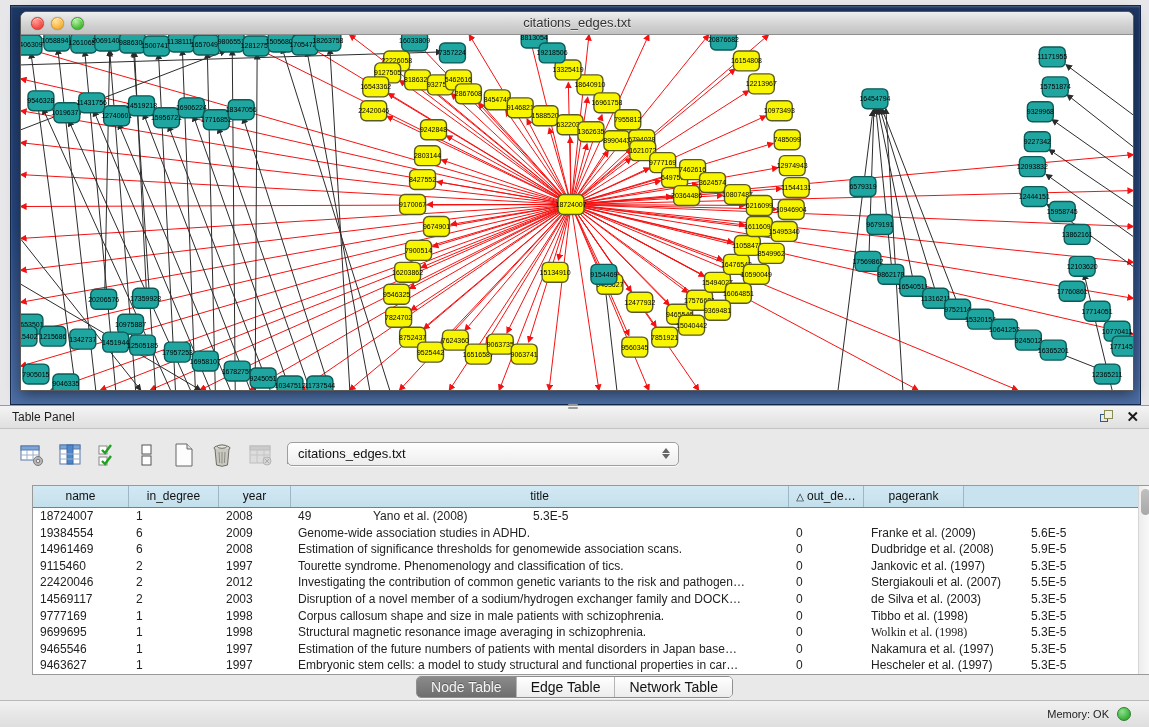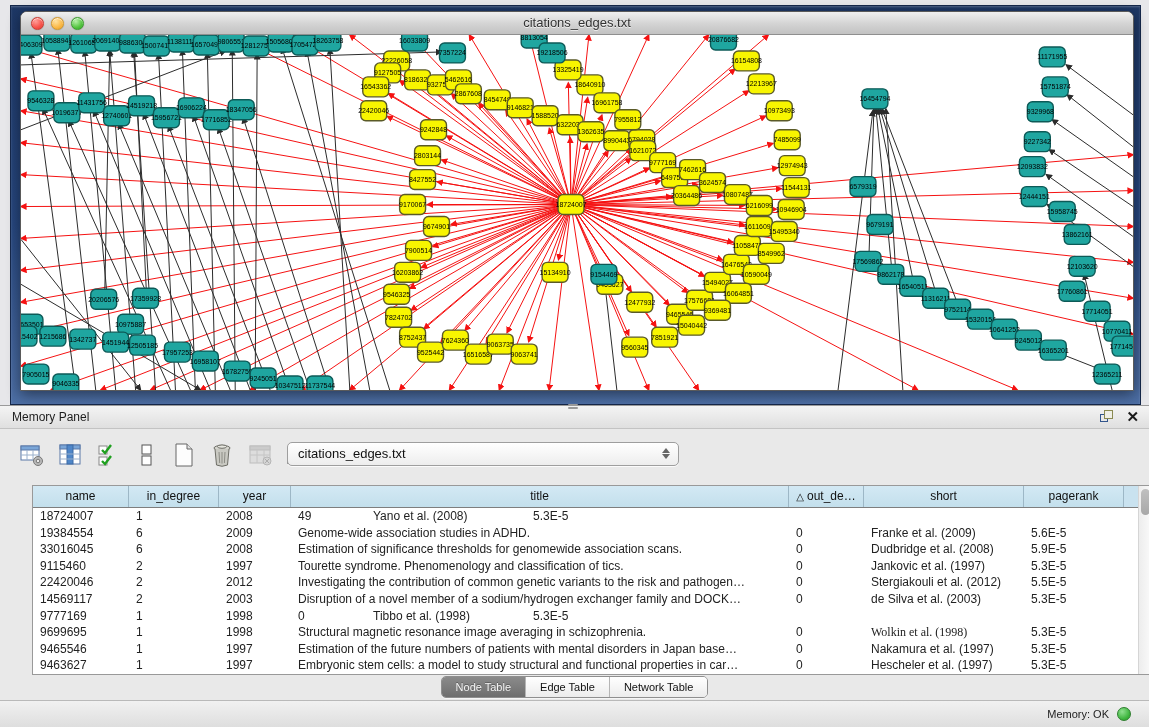--- a/index.html
+++ b/index.html
@@ -103,21 +103,21 @@
 
   #tp-tabs {
     position:absolute; left:0; right:0; top:270px; height:23px;
     display:flex; justify-content:center;
   }
   .seg {
     display:flex; border:1px solid #8f8f8f; border-radius:5px; overflow:hidden;
     height:22px; box-shadow:0 1px 0 rgba(255,255,255,.6);
   }
   .seg-btn {
-    font-size:11px; padding:0 14px; line-height:21px; cursor:pointer;
+    font-size:14px; padding:0 14px; line-height:21px; cursor:pointer;
     background:linear-gradient(#ffffff,#ececec); color:#111;
     border-left:1px solid #b5b5b5;
   }
   .seg-btn:first-child { border-left:none; }
   .seg-btn.sel { background:linear-gradient(#8b8b8b,#6e6e6e); color:#f4f4f4;
     text-shadow:0 -1px 0 rgba(0,0,0,.3); }
 
   
   #status-bar {
     position:absolute; left:0; top:700px; width:1149px; height:27px;
@@ -866,21 +866,21 @@
     </div>
   </div>
 </div>
 
 <div id="table-panel">
   <div id="tp-header">
     <div id="tp-grip">
         <span></span>
         <span></span>
       </div>
-    <div id="tp-title">Memory Panel</div>
+    <div id="tp-title">Table Panel</div>
     <div id="tp-float">
         <div class="sq1"></div>
         <div class="sq2"></div>
       </div>
     <div id="tp-close">✕</div>
   </div>
 
   <div id="tp-toolbar">
     <div class="tb-btn">
       <svg width="26" height="26">
@@ -957,21 +957,20 @@
   </div>
 
   <div id="tp-tablewrap">
     <div id="tp-table">
       <div class="hdr-row" id="hdr-row">
           <div class="hdr-cell" style="width: 96px;">name</div>
           <div class="hdr-cell" style="width: 90px;">in_degree</div>
           <div class="hdr-cell" style="width: 72px;">year</div>
           <div class="hdr-cell" style="width: 498px;">title</div>
           <div class="hdr-cell" style="width: 75px; text-align: center;"><span class="hdr-sort">△</span>out_de…</div>
-          <div class="hdr-cell" style="width: 160px;">short</div>
           <div class="hdr-cell" style="width: 100px;">pagerank</div>
         </div>
       <div id="rows">
           <div class="data-row">
             <div class="data-cell" style="width: 96px;">18724007</div>
             <div class="data-cell" style="width: 90px;">1</div>
             <div class="data-cell" style="width: 72px;">2008</div>
             <div class="data-cell" style="width: 75px;">49</div>
             <div class="data-cell" style="width: 160px;">Yano et al. (2008)</div>
             <div class="data-cell" style="width: 100px;">5.3E-5</div>
@@ -979,21 +978,21 @@
           <div class="data-row">
             <div class="data-cell" style="width: 96px;">19384554</div>
             <div class="data-cell" style="width: 90px;">6</div>
             <div class="data-cell" style="width: 72px;">2009</div>
             <div class="data-cell" style="width: 498px;">Genome-wide association studies in ADHD.</div>
             <div class="data-cell" style="width: 75px;">0</div>
             <div class="data-cell" style="width: 160px;">Franke et al. (2009)</div>
             <div class="data-cell" style="width: 100px;">5.6E-5</div>
           </div>
           <div class="data-row">
-            <div class="data-cell" style="width: 96px;">33016045</div>
+            <div class="data-cell" style="width: 96px;">14961469</div>
             <div class="data-cell" style="width: 90px;">6</div>
             <div class="data-cell" style="width: 72px;">2008</div>
             <div class="data-cell" style="width: 498px;">Estimation of significance thresholds for genomewide association scans.</div>
             <div class="data-cell" style="width: 75px;">0</div>
             <div class="data-cell" style="width: 160px;">Dudbridge et al. (2008)</div>
             <div class="data-cell" style="width: 100px;">5.9E-5</div>
           </div>
           <div class="data-row">
             <div class="data-cell" style="width: 96px;">9115460</div>
             <div class="data-cell" style="width: 90px;">2</div>
@@ -1002,36 +1001,37 @@
             <div class="data-cell" style="width: 75px;">0</div>
             <div class="data-cell" style="width: 160px;">Jankovic et al. (1997)</div>
             <div class="data-cell" style="width: 100px;">5.3E-5</div>
           </div>
           <div class="data-row">
             <div class="data-cell" style="width: 96px;">22420046</div>
             <div class="data-cell" style="width: 90px;">2</div>
             <div class="data-cell" style="width: 72px;">2012</div>
             <div class="data-cell" style="width: 498px;">Investigating the contribution of common genetic variants to the risk and pathogen…</div>
             <div class="data-cell" style="width: 75px;">0</div>
-            <div class="data-cell" style="width: 160px;">Stergiakouli et al. (2012)</div>
+            <div class="data-cell" style="width: 160px;">Stergiakouli et al. (2007)</div>
             <div class="data-cell" style="width: 100px;">5.5E-5</div>
           </div>
           <div class="data-row">
             <div class="data-cell" style="width: 96px;">14569117</div>
             <div class="data-cell" style="width: 90px;">2</div>
             <div class="data-cell" style="width: 72px;">2003</div>
             <div class="data-cell" style="width: 498px;">Disruption of a novel member of a sodium/hydrogen exchanger family and DOCK…</div>
             <div class="data-cell" style="width: 75px;">0</div>
             <div class="data-cell" style="width: 160px;">de Silva et al. (2003)</div>
             <div class="data-cell" style="width: 100px;">5.3E-5</div>
           </div>
           <div class="data-row">
             <div class="data-cell" style="width: 96px;">9777169</div>
             <div class="data-cell" style="width: 90px;">1</div>
             <div class="data-cell" style="width: 72px;">1998</div>
+            <div class="data-cell" style="width: 498px;">Corpus callosum shape and size in male patients with schizophrenia.</div>
             <div class="data-cell" style="width: 75px;">0</div>
             <div class="data-cell" style="width: 160px;">Tibbo et al. (1998)</div>
             <div class="data-cell" style="width: 100px;">5.3E-5</div>
           </div>
           <div class="data-row">
             <div class="data-cell" style="width: 96px;">9699695</div>
             <div class="data-cell" style="width: 90px;">1</div>
             <div class="data-cell" style="width: 72px;">1998</div>
             <div class="data-cell" style="width: 498px;">Structural magnetic resonance image averaging in schizophrenia.</div>
             <div class="data-cell" style="width: 75px;">0</div>

